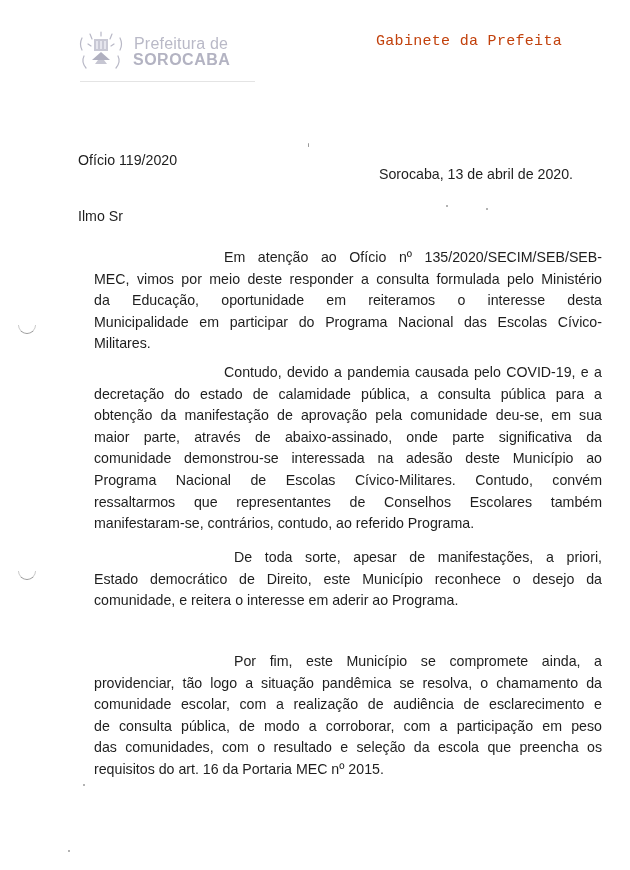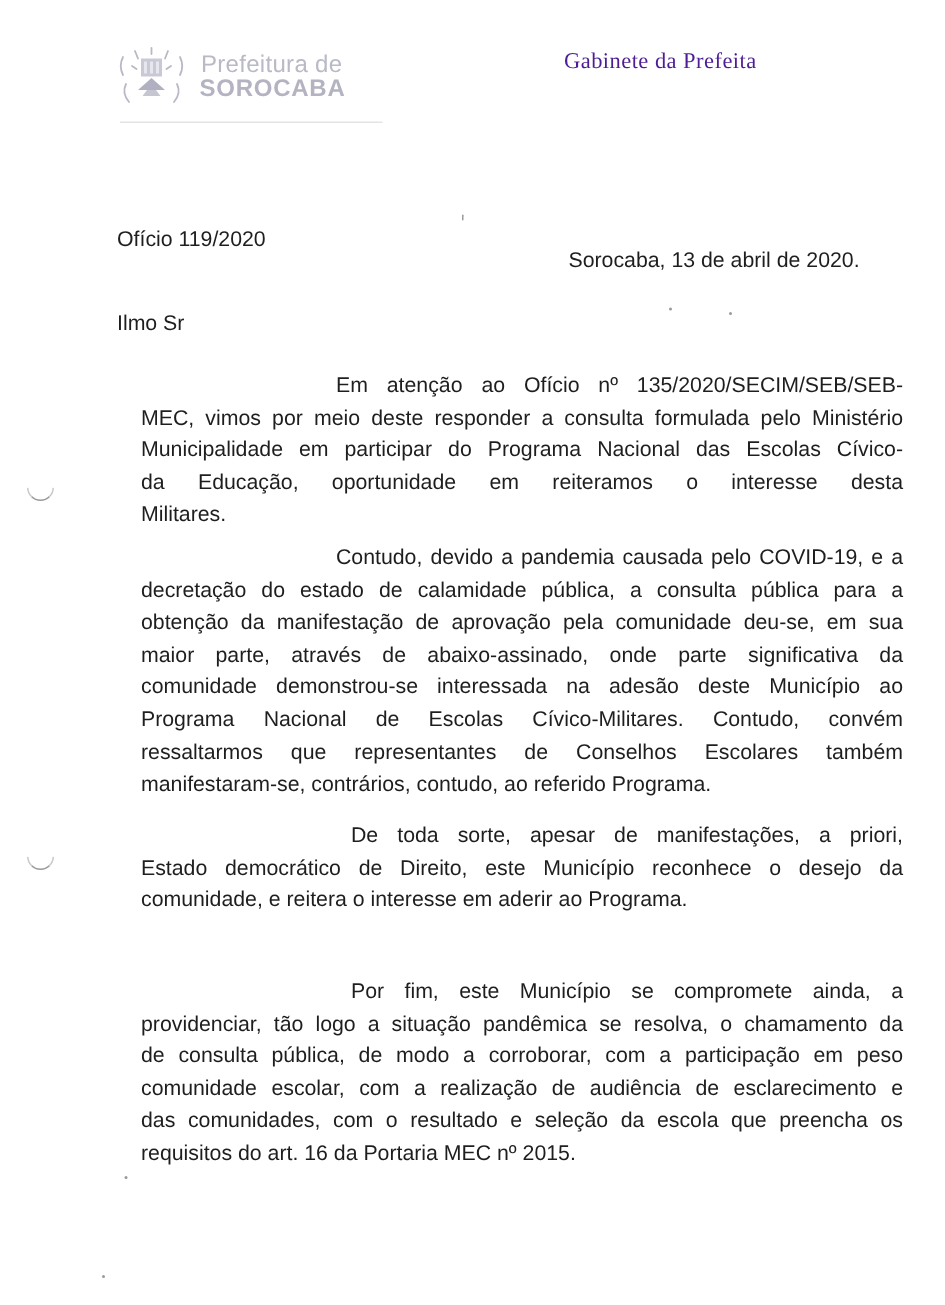--- a/index.html
+++ b/index.html
@@ -3,21 +3,21 @@
 <meta charset="utf-8">
 <style>
   html, body { margin: 0; padding: 0; background: #ffffff; }
   body { width: 630px; height: 870px; position: relative; overflow: hidden; font-family: "Liberation Sans", sans-serif; color: #1e1e1e; }
   .page { position: absolute; left: 0; top: 0; width: 630px; height: 870px; background: #fff; }
   .logo { position: absolute; left: 76px; top: 30px; width: 185px; height: 50px; }
   .logo-emblem { position: absolute; left: 0; top: 0; width: 50px; height: 44px; }
   .logo-text1 { position: absolute; left: 58px; top: 5px; font-size: 16px; font-weight: normal; color: #b9b9c7; letter-spacing: 0.2px; white-space: nowrap; }
   .logo-text2 { position: absolute; left: 57px; top: 21px; font-size: 16px; font-weight: bold; color: #b3b3c2; letter-spacing: 0.5px; white-space: nowrap; }
   .logo-rule { position: absolute; left: 80px; top: 81px; width: 175px; height: 1px; background: #e4e4e4; }
-  .gabinete { position: absolute; left: 376px; top: 33px; font-family: Liberation Serif, serif; font-size: 15px; color: #4c1d95; letter-spacing: 0.3px; white-space: nowrap; }
+  .gabinete { position: absolute; left: 376px; top: 33px; font-family: Liberation Mono, monospace; font-size: 15px; color: #c2410c; letter-spacing: 0.3px; white-space: nowrap; }
   .txt { position: absolute; font-size: 14.2px; line-height: 21.6px; color: #1e1e1e; white-space: nowrap; }
   .oficio { left: 78px; top: 150px; }
   .date { left: 379px; top: 164px; }
   .salut { left: 78px; top: 206px; }
   .para { position: absolute; left: 94px; width: 508px; font-size: 14.2px; line-height: 21.6px; text-align: justify; color: #1e1e1e; }
   .para .line { display: block; text-align: justify; text-align-last: justify; height: 21.6px; white-space: nowrap; overflow: visible; }
   .para .line.last { text-align-last: left; }
   .para .line.indent { padding-left: 130px; }
   .para .line.indent2 { padding-left: 140px; }
   .p1 { top: 247px; }
@@ -61,22 +61,22 @@
 
   <div class="gabinete">Gabinete da Prefeita</div>
 
   <div class="txt oficio">Ofício 119/2020</div>
   <div class="txt date">Sorocaba, 13 de abril de 2020.</div>
   <div class="txt salut">Ilmo Sr</div>
 
   <div class="para p1">
     <span class="line indent">Em atenção ao Ofício nº 135/2020/SECIM/SEB/SEB-</span>
     <span class="line">MEC, vimos por meio deste responder a consulta formulada pelo Ministério</span>
+    <span class="line">da Educação, oportunidade em reiteramos o interesse desta</span>
     <span class="line">Municipalidade em participar do Programa Nacional das Escolas Cívico-</span>
-    <span class="line">da Educação, oportunidade em reiteramos o interesse desta</span>
     <span class="line last">Militares.</span>
   </div>
 
   <div class="para p2">
     <span class="line indent">Contudo, devido a pandemia causada pelo COVID-19, e a</span>
     <span class="line">decretação do estado de calamidade pública, a consulta pública para a</span>
     <span class="line">obtenção da manifestação de aprovação pela comunidade deu-se, em sua</span>
     <span class="line">maior parte, através de abaixo-assinado, onde parte significativa da</span>
     <span class="line">comunidade demonstrou-se interessada na adesão deste Município ao</span>
     <span class="line">Programa Nacional de Escolas Cívico-Militares. Contudo, convém</span>
@@ -86,22 +86,22 @@
 
   <div class="para p3">
     <span class="line indent2">De toda sorte, apesar de manifestações, a priori,</span>
     <span class="line">Estado democrático de Direito, este Município reconhece o desejo da</span>
     <span class="line last">comunidade, e reitera o interesse em aderir ao Programa.</span>
   </div>
 
   <div class="para p4">
     <span class="line indent2">Por fim, este Município se compromete ainda, a</span>
     <span class="line">providenciar, tão logo a situação pandêmica se resolva, o chamamento da</span>
+    <span class="line">comunidade escolar, com a realização de audiência de esclarecimento e</span>
     <span class="line">de consulta pública, de modo a corroborar, com a participação em peso</span>
-    <span class="line">comunidade escolar, com a realização de audiência de esclarecimento e</span>
     <span class="line">das comunidades, com o resultado e seleção da escola que preencha os</span>
     <span class="line last">requisitos do art. 16 da Portaria MEC nº 2015.</span>
   </div>
 
   <div class="punch punch1"></div>
   <div class="punch punch2"></div>
 
   <div class="speck" style="left:446px; top:205px;"></div>
   <div class="speck" style="left:486px; top:208px;"></div>
   <div class="speck" style="left:83px; top:784px;"></div>

